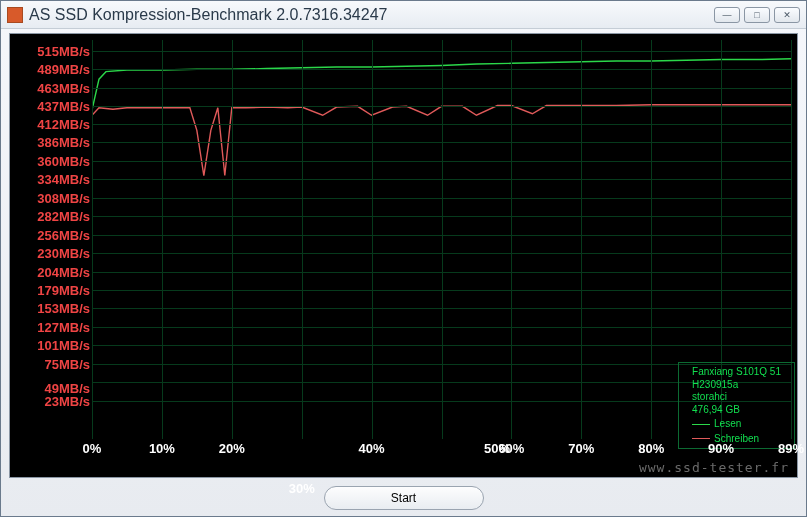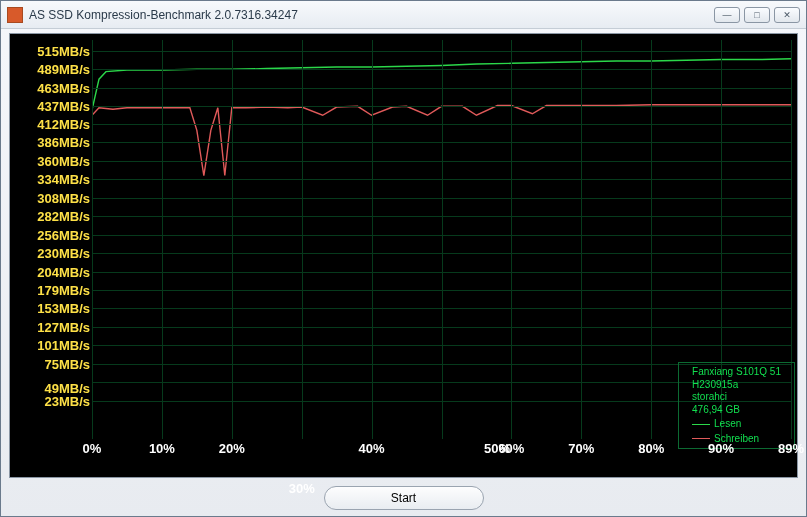--- a/index.html
+++ b/index.html
@@ -1,27 +1,27 @@
 <!DOCTYPE html>
 <html><head>
 <meta charset="utf-8">
 <style>
 *{margin:0;padding:0;box-sizing:border-box;font-family:"Segoe UI",Tahoma,sans-serif}
 body{background:#eceef2;width:807px;height:517px;overflow:hidden}
 .window{width:807px;height:517px;background:linear-gradient(#f5f7fb,#e8ebf0);border:1px solid #6a7a8c;display:flex;flex-direction:column}
 .titlebar{height:28px;display:flex;align-items:center;padding:0 6px;background:linear-gradient(#f7f9fc,#e7ecf2);border-bottom:1px solid #c5cdd6}
 .titlebar .icon{width:16px;height:16px;background:#d85a2a;border:1px solid #a84a20;margin-right:6px}
-.title{font-size:12px;color:#2a3a4a;flex:1}
+.title{font-size:16px;color:#2a3a4a;flex:1}
 .winbtns{display:flex;gap:4px}
 .winbtn{width:26px;height:16px;border:1px solid #8a96a4;border-radius:3px;background:linear-gradient(#fafcff,#e2e7ed);display:flex;align-items:center;justify-content:center;font-size:9px;color:#4a5866;cursor:pointer}
 .menubar{height:22px;padding:2px 10px;border-bottom:1px solid #c5cdd6}
 .menuitem{font-size:12px;color:#1a1a1a;padding:2px 6px;cursor:pointer;display:inline-block}
 .content{flex:1;margin:4px 8px 2px 8px;background:#000;border:1px solid #8a96a4;position:relative}
 .chart{position:absolute;inset:0}
-.ylabel{position:absolute;right:calc(100% - 80px);color:#fde047;font-size:13px;font-weight:bold;transform:translateY(-50%);white-space:nowrap}
+.ylabel{position:absolute;right:calc(100% - 80px);color:#ef4444;font-size:13px;font-weight:bold;transform:translateY(-50%);white-space:nowrap}
 .xlabel{position:absolute;top:calc(100% - 36px);color:#fff;font-size:13px;font-weight:bold;transform:translateX(-50%)}
 .plotarea{position:absolute;left:82px;right:6px;top:6px;bottom:38px}
 .gridline-h{position:absolute;left:0;right:0;border-top:1px solid #063a1c}
 .gridline-v{position:absolute;top:0;bottom:0;border-left:1px solid #063a1c}
 svg.lines{position:absolute;inset:0;width:100%;height:100%}
 .legend{position:absolute;right:2px;bottom:28px;border:1px solid #0c6a32;padding:3px 13px;font-size:10px;line-height:1.25;min-width:92px}
 .legend .info{color:#12e050}
 .legend .row{display:flex;align-items:center;gap:4px;color:#12e050;margin-top:2px}
 .legend .swatch{width:18px;height:0;border-top:1px solid}
 .watermark{position:absolute;right:8px;bottom:2px;color:#6a6a6a;font-size:13px;letter-spacing:1px;font-family:monospace}
@@ -90,20 +90,21 @@
         <div class="info">476,94 GB</div>
         <div class="row">
           <span class="swatch" id="sw-read" style="border-color: rgb(43, 216, 74);"></span>
           <span>Lesen</span>
         </div>
         <div class="row">
           <span class="swatch" id="sw-write" style="border-color: rgb(224, 90, 90);"></span>
           <span>Schreiben</span>
         </div>
       </div>
+      <div class="watermark">www.ssd-tester.fr</div>
     <div class="ylabel" style="top: 366.64px;">23MB/s</div>
         <div class="ylabel" style="top: 354px; text-align: center;">49MB/s</div>
         <div class="ylabel" style="top: 329.651px;">75MB/s</div>
         <div class="ylabel" style="top: 311.157px;">101MB/s</div>
         <div class="ylabel" style="top: 292.662px;">127MB/s</div>
         <div class="ylabel" style="top: 274.168px;">153MB/s</div>
         <div class="ylabel" style="top: 255.674px;">179MB/s</div>
         <div class="ylabel" style="top: 237.891px;">204MB/s</div>
         <div class="ylabel" style="top: 219.396px;">230MB/s</div>
         <div class="ylabel" style="top: 200.902px;">256MB/s</div>

